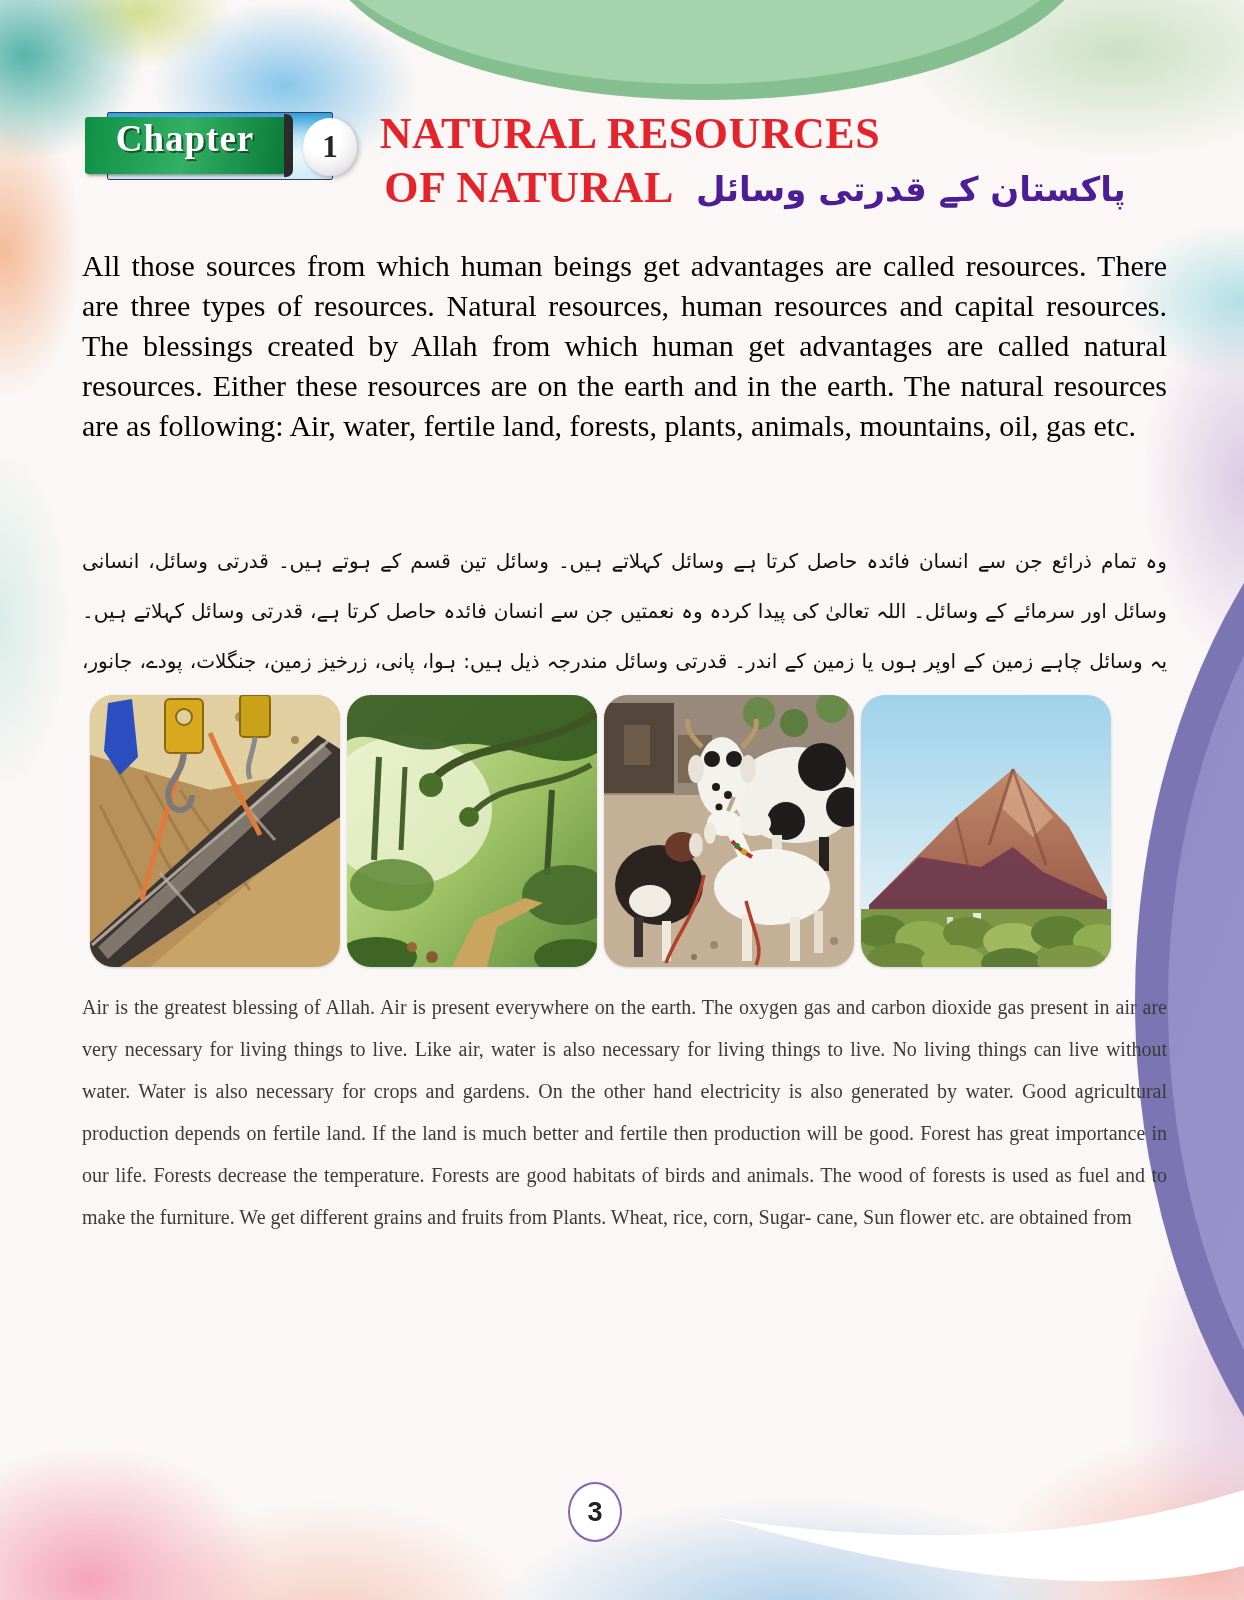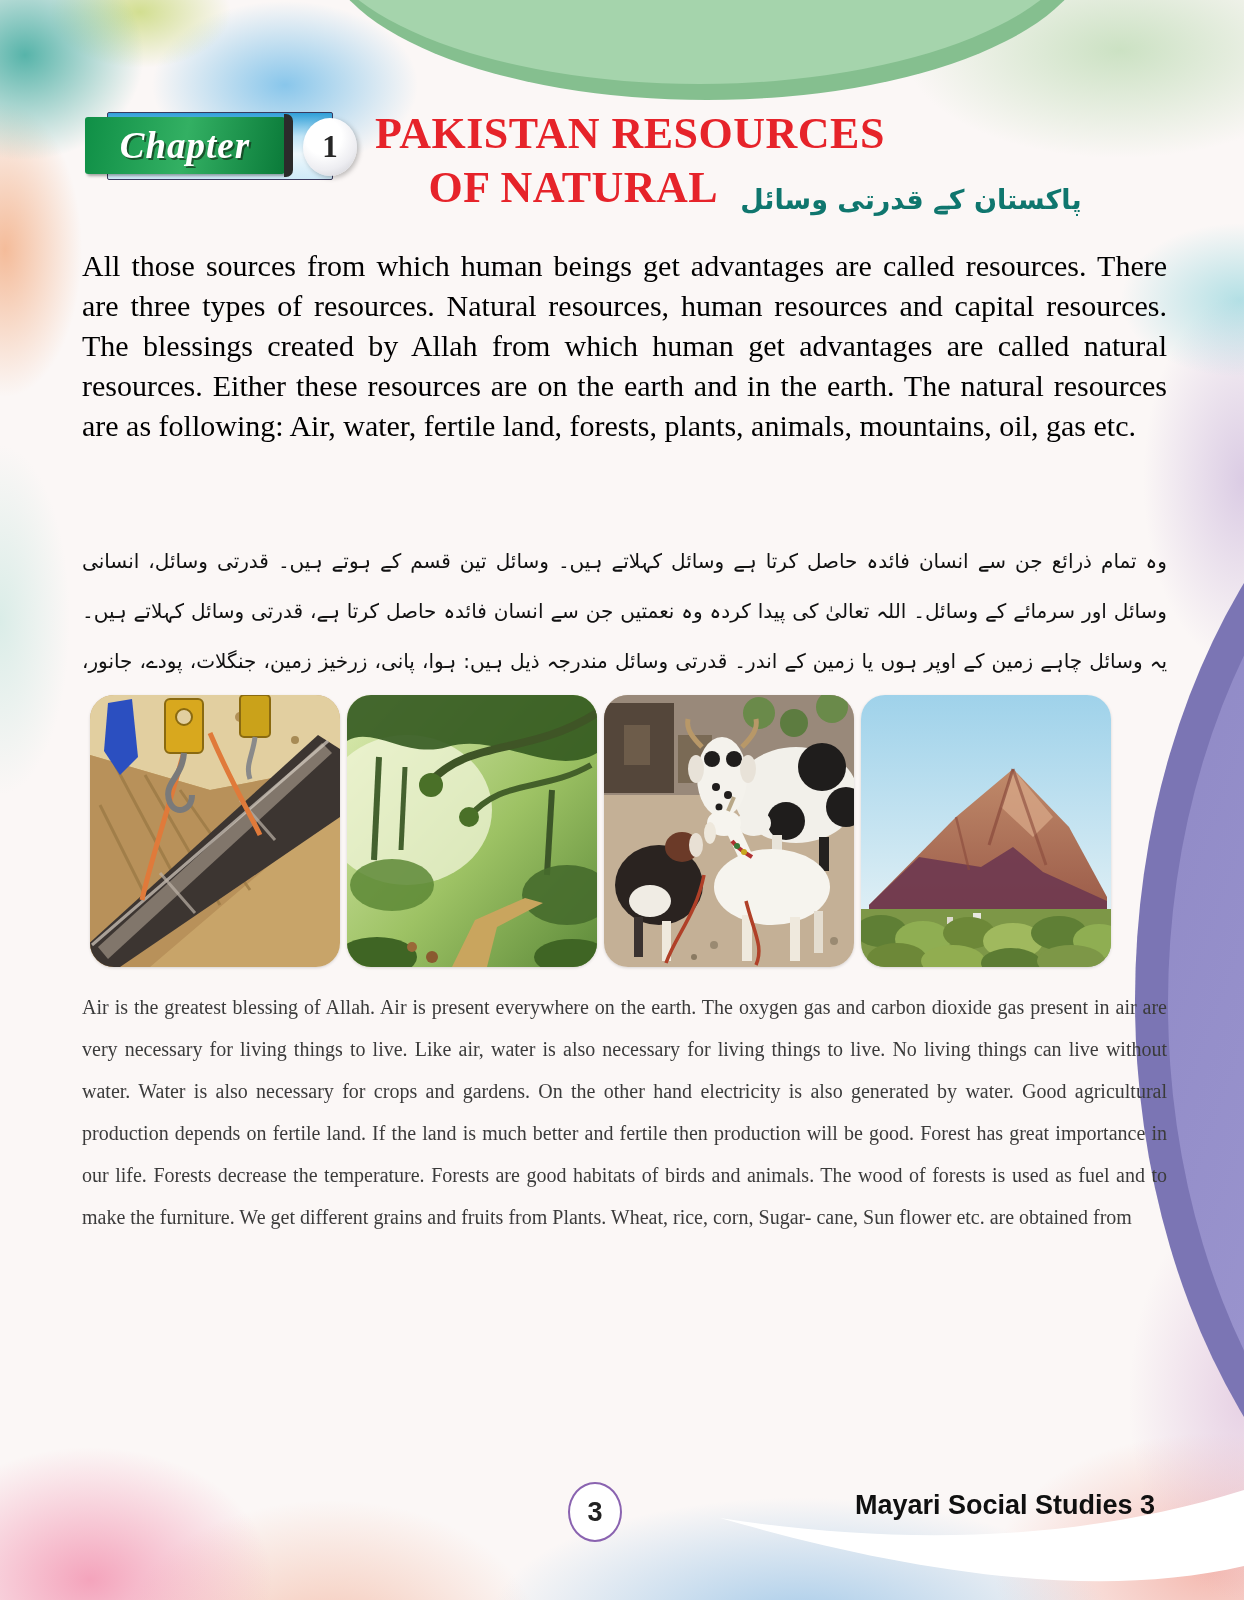--- a/index.html
+++ b/index.html
@@ -49,21 +49,21 @@
   .chapter-badge{position:absolute;left:85px;top:112px;width:280px;height:74px;}
   .badge-blue{
     position:absolute;left:22px;top:0;width:224px;height:66px;
     background:linear-gradient(180deg,#2f9fd8 0%,#bfe4f6 35%,#eef8fd 62%,#cfeaf8 100%);
     border:1px solid #3a3a5e;border-radius:2px;
   }
   .badge-green{
     position:absolute;left:0;top:5px;width:200px;height:57px;
     background:linear-gradient(100deg,#0f8f46 0%,#33b063 50%,#0a7a39 100%);
     border-radius:3px;box-shadow:2px 2px 3px rgba(0,0,0,.35);
-    display:flex;align-items:center;justify-content:center;font-style:italic;
+    display:flex;align-items:flex-start;justify-content:center;
   }
   .badge-green span{
     color:#fff;font-size:37px;font-weight:bold;font-family:"Liberation Serif",serif;
     text-shadow:2px 2px 0 rgba(20,50,25,.7);letter-spacing:1px;
   }
   .badge-bracket{
     position:absolute;left:199px;top:2px;width:9px;height:63px;
     background:#2b2b2b;border-radius:0 7px 7px 0;
   }
   .badge-circle{
@@ -77,22 +77,22 @@
   .title-l1{
     position:absolute;left:330px;top:108px;width:600px;text-align:center;
     color:#e6232a;font-size:44px;font-weight:bold;letter-spacing:.5px;
   }
   .title-l2{
     position:absolute;left:340px;top:164px;width:830px;
     display:flex;justify-content:center;align-items:flex-start;gap:22px;
   }
   .title-l2 .t-en{color:#e6232a;font-size:44px;font-weight:bold;letter-spacing:.5px;line-height:1.1;}
   .title-l2 .t-ur{
-    direction:rtl;font-family:"DejaVu Sans",sans-serif;color:#0f766e;
-    font-size:27px;font-weight:bold;line-height:1.5;margin-top:16px;
+    direction:rtl;font-family:"DejaVu Sans",sans-serif;color:#4c1d95;
+    font-size:34px;font-weight:bold;line-height:1.5;margin-top:0;
   }
   
   .para-en-1{
     position:absolute;left:82px;top:246px;width:1085px;
     font-size:30px;line-height:40px;color:#000000;text-align:justify;
   }
   .para-ur{
     position:absolute;left:82px;top:536px;width:1085px;height:152px;
     direction:rtl;text-align:justify;
     font-family:"DejaVu Sans",sans-serif;font-size:20px;line-height:50px;color:#111;
@@ -141,21 +141,21 @@
       <div class="badge-blue"></div>
       <div class="badge-green">
         <span>Chapter</span>
       </div>
       <div class="badge-bracket"></div>
       <div class="badge-circle">
         <span>1</span>
       </div>
     </div>
 
-    <div class="title-l1">PAKISTAN RESOURCES</div>
+    <div class="title-l1">NATURAL RESOURCES</div>
     <div class="title-l2">
       <span class="t-en">OF NATURAL</span>
       <span class="t-ur">پاکستان کے قدرتی وسائل</span>
     </div>
 
     <div class="para-en-1">All those sources from which human beings get advantages are called resources. There are three types of resources. Natural resources, human resources and capital resources. The blessings created by Allah from which human get advantages are called natural resources. Either these resources are on the earth and in the earth. The natural resources are as following:  Air, water, fertile land, forests, plants, animals, mountains, oil, gas etc.</div>
 
     <div class="para-ur">وہ تمام ذرائع جن سے انسان فائدہ حاصل کرتا ہے وسائل کہلاتے ہیں۔ وسائل تین قسم کے ہوتے ہیں۔ قدرتی وسائل، انسانی وسائل اور سرمائے کے وسائل۔ اللہ تعالیٰ کی پیدا کردہ وہ نعمتیں جن سے انسان فائدہ حاصل کرتا ہے، قدرتی وسائل کہلاتے ہیں۔ یہ وسائل چاہے زمین کے اوپر ہوں یا زمین کے اندر۔ قدرتی وسائل مندرجہ ذیل ہیں: ہوا، پانی، زرخیز زمین، جنگلات، پودے، جانور، پہاڑ، تیل، گیس وغیرہ۔</div>
 
     <div class="photo-row">
@@ -314,19 +314,18 @@
           </g>
         </svg>
       </div>
     </div>
 
     <div class="para-en-2">Air is the greatest blessing of Allah. Air is present everywhere on the earth. The oxygen gas and carbon dioxide gas present in air are very necessary for living things to live. Like air, water is also necessary for living things to live. No living things can live without water. Water is also necessary for crops and gardens. On the other hand electricity is also generated by water. Good agricultural production depends on fertile land. If the land is much better and fertile then production will be good. Forest has great importance in our life. Forests decrease the temperature. Forests are good habitats of birds and animals. The wood of forests is used as fuel and to make the furniture. We get different grains and fruits from Plants.  Wheat,  rice, corn, Sugar- cane, Sun flower etc. are  obtained from</div>
 
     <svg class="ribbon" viewBox="0 0 524 124" preserveAspectRatio="none">
       <path d="M0,52 C 180,80 360,76 524,24 L524,100 C 360,138 160,98 0,52 Z" fill="#ffffff"></path>
     </svg>
-    <div class="ribbon-text">Mayari Social Studies 3</div>
     <div class="page-circle">
       <span>3</span>
     </div>
 
   </div>
 </div>
 
 </body></html>

